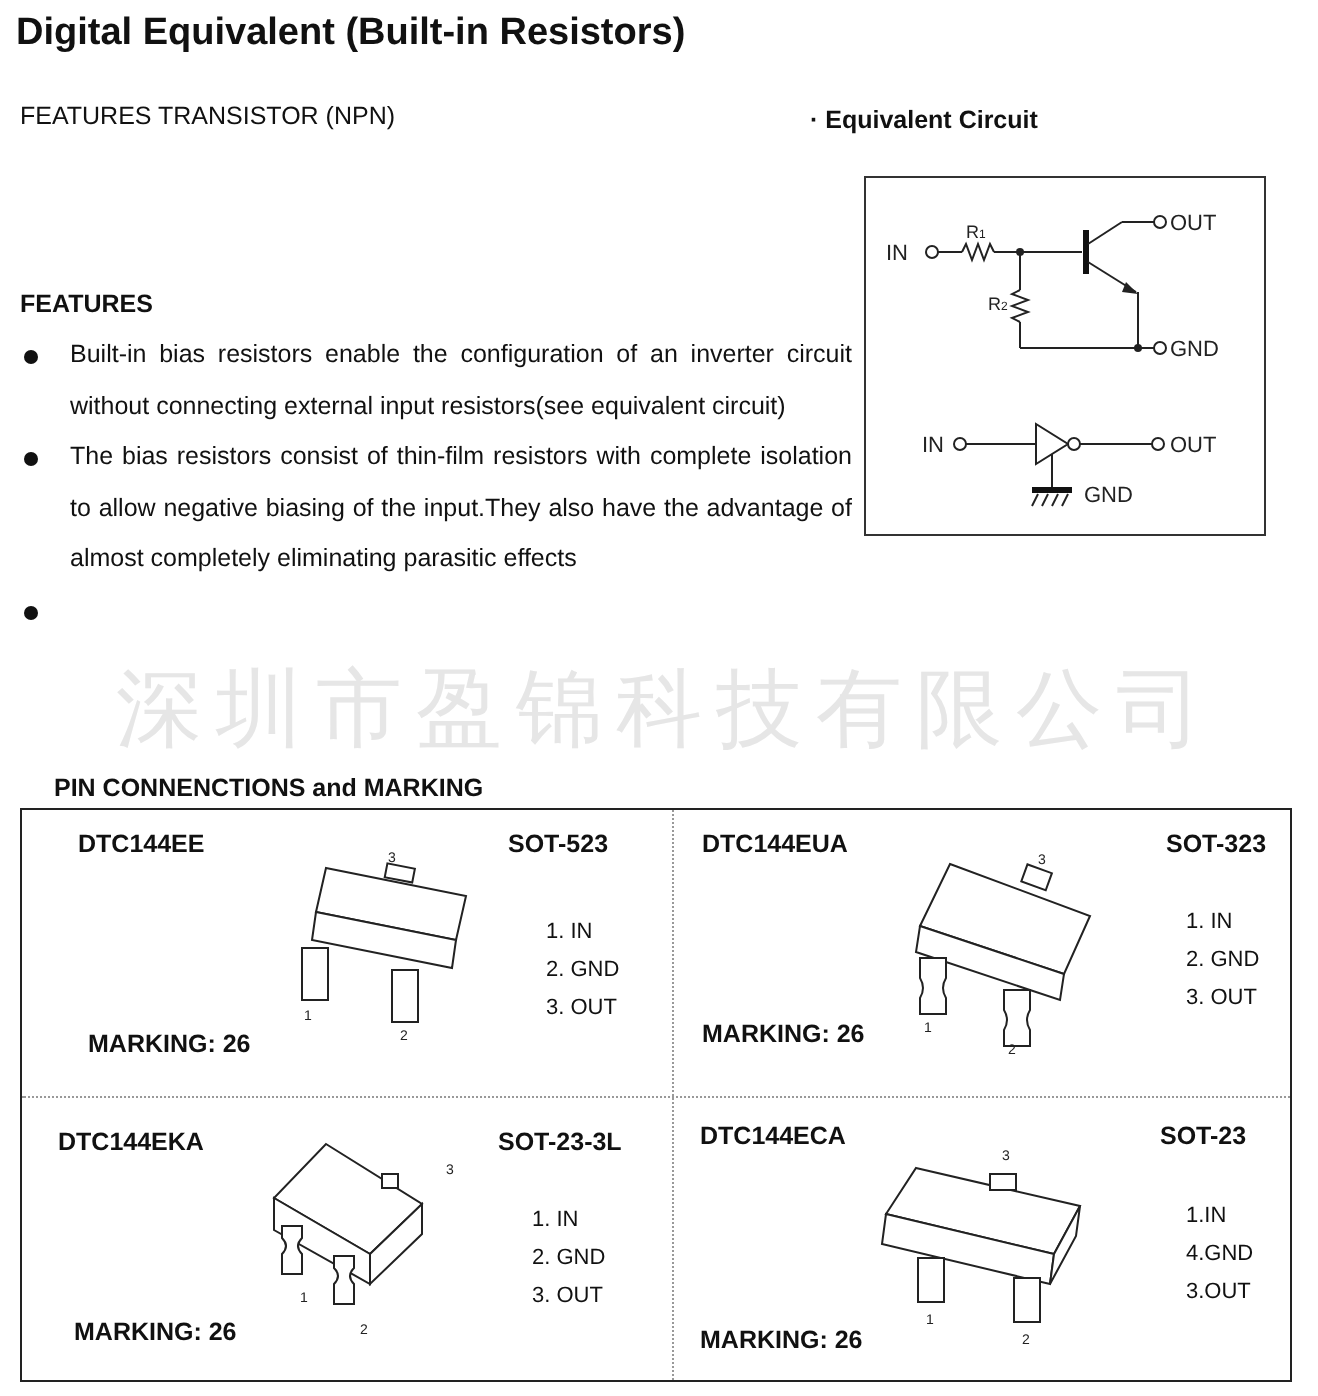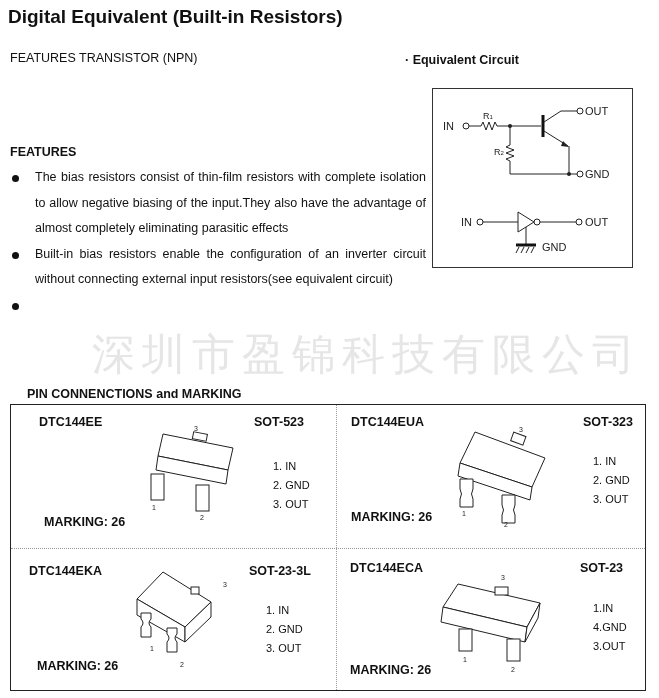--- a/index.html
+++ b/index.html
@@ -6,21 +6,21 @@
   body { width:659px; height:698px; background:#fff; font-family:"Liberation Sans", sans-serif; color:#111; position:relative; overflow:hidden; }
   .abs { position:absolute; }
   .title { left:8px; top:6px; font-size:19px; font-weight:bold; }
   .subtitle { left:10px; top:51px; font-size:12.5px; }
   .eq-label { left:361px; top:53px; font-size:12.5px; font-weight:bold;margin-left:44px; }
   .circuit-box { left:432px; top:88px; width:201px; height:180px; border:1.5px solid #333; }
   .features-h { left:10px; top:145px; font-size:12.5px; font-weight:bold; }
   .feat-list { left:10px; top:165px; width:416px; font-size:12.5px; line-height:25.5px; }
   .feat { position:relative; padding-left:25px; text-align:justify; text-align-last:left; }
   .feat .dot { position:absolute; left:2px; top:10px; width:7px; height:7px; border-radius:50%; background:#111; }
-  .watermark { left:58px; top:326px; font-size:43px; color:#e6e6e6; letter-spacing:7px; font-family:"DejaVu Sans", sans-serif;margin-left:34px; }
+  .watermark { left:58px; top:326px; font-size:43px; color:#e6e6e6; letter-spacing:7px; font-family:"DejaVu Sans", sans-serif; }
   .pin-h { left:27px; top:387px; font-size:12.5px; font-weight:bold; }
   .grid { left:10px; top:404px; width:636px; height:287px; border:1.5px solid #222;text-decoration:underline; }
   .vdiv { position:absolute; left:325px; top:0; bottom:0; border-left:1px dotted #999; }
   .hdiv { position:absolute; left:0; right:0; top:143px; border-top:1px dotted #999; }
   .cell { position:absolute; width:318px; height:142px; }
   .part { position:absolute; font-size:12.5px; font-weight:bold; }
   .pkg { position:absolute; font-size:12.5px; font-weight:bold; }
   .mark { position:absolute; font-size:12.5px; font-weight:bold; }
   .pins { position:absolute; font-size:11px; line-height:19px; }
   .pkg-svg { position:absolute; }
@@ -73,22 +73,22 @@
     <line x1="86" y1="158" x2="83" y2="164" stroke="#222"></line>
     <line x1="91" y1="158" x2="88" y2="164" stroke="#222"></line>
     <line x1="96" y1="158" x2="93" y2="164" stroke="#222"></line>
     <line x1="101" y1="158" x2="98" y2="164" stroke="#222"></line>
     <text x="109" y="162" font-size="11" fill="#222"><tspan>GND</tspan></text>
   </svg>
 </div>
 
 <div class="abs features-h">FEATURES</div>
 <div class="abs feat-list">
+  <div class="feat"><span class="dot"></span><span>Built-in bias resistors enable the configuration of an inverter circuit without connecting external input resistors(see equivalent circuit)</span></div>
   <div class="feat"><span class="dot"></span><span>The bias resistors consist of thin-film resistors with complete isolation to allow negative biasing of the input.They also have the advantage of almost completely eliminating parasitic effects</span></div>
-  <div class="feat"><span class="dot"></span><span>Built-in bias resistors enable the configuration of an inverter circuit without connecting external input resistors(see equivalent circuit)</span></div>
   <div class="feat" style="width:520px"><span class="dot"></span></div>
 </div>
 
 <div class="abs watermark">深圳市盈锦科技有限公司</div>
 
 <div class="abs pin-h">PIN CONNENCTIONS and MARKING</div>
 
 <div class="abs grid">
   <div class="vdiv"></div>
   <div class="hdiv"></div>

